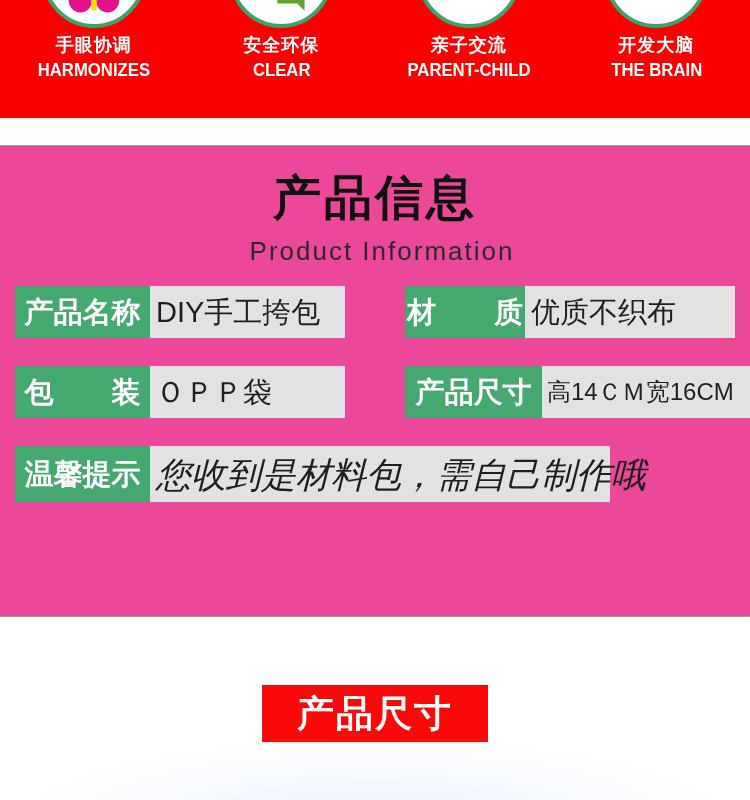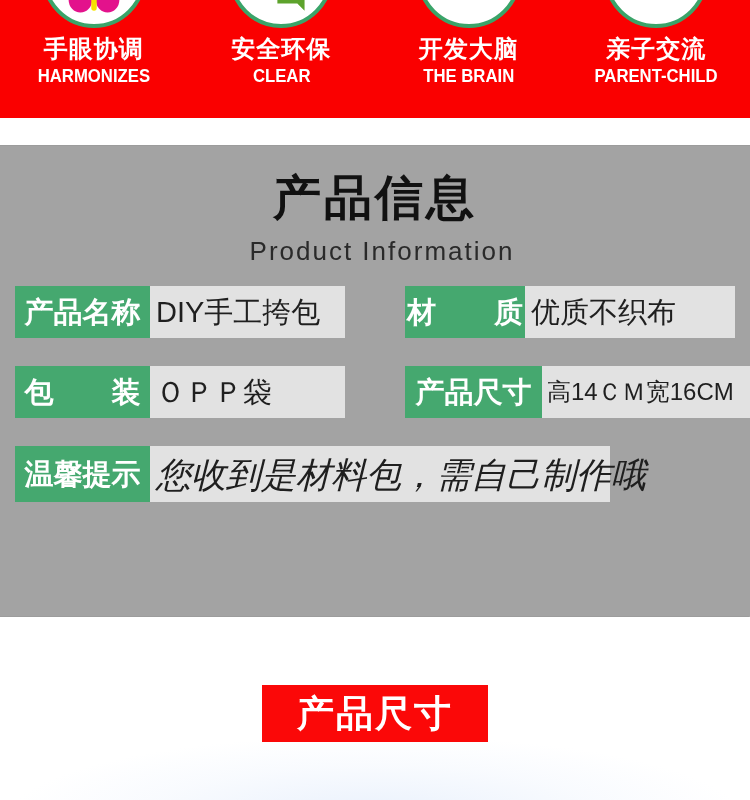--- a/index.html
+++ b/index.html
@@ -62,21 +62,21 @@
   }
   .feature-icon-svg {
     width: 58px;
     height: 58px;
     display: block;
     margin-top: 26px;
   }
   .feature-cn {
     margin-top: 8px;
     color: #ffffff;
-    font-size: 24px;
+    font-size: 18px;
     font-weight: 700;
     letter-spacing: 1px;
     line-height: 1.05;
     white-space: nowrap;
   }
   .feature-en {
     margin-top: 5px;
     color: #ffffff;
     font-size: 19px;
     font-weight: 700;
@@ -114,21 +114,21 @@
     background: #55bdf0;
   }
 
   
   .info-section {
     position: absolute;
     left: 0;
     top: 146px;
     width: 750px;
     height: 470px;
-    background: #a3a3a3;
+    background: #ec4899;
   }
   .info-title-cn {
     position: absolute;
     left: 0;
     top: 28px;
     width: 750px;
     text-align: center;
     font-size: 48px;
     font-weight: 700;
     color: #111111;
@@ -281,38 +281,38 @@
             <path d="M30 2 l10 10 h-20 z" fill="#7cc040"></path>
           </svg>
         </div>
         <div class="feature-cn">安全环保</div>
         <div class="feature-en">CLEAR</div>
       </div>
 
       <div class="feature-cell">
         <div class="feature-circle">
           <svg class="feature-icon-svg" viewBox="0 0 64 64">
-            <path d="M14 6 q18 -8 36 0 q8 10 0 20 q-18 8 -36 0 q-8 -10 0 -20 z" fill="#ef6b2f"></path>
-            <path d="M22 24 q10 8 20 0 l-4 10 h-12 z" fill="#f58c4d"></path>
-          </svg>
-        </div>
-        <div class="feature-cn">开发大脑</div>
-        <div class="feature-en">THE BRAIN</div>
-      </div>
-
-      <div class="feature-cell">
-        <div class="feature-circle">
-          <svg class="feature-icon-svg" viewBox="0 0 64 64">
             <circle cx="24" cy="10" r="9" fill="#f4a03a"></circle>
             <circle cx="45" cy="16" r="7" fill="#e06a2a"></circle>
             <path d="M10 30 q14 -10 28 0 v6 h-28 z" fill="#f4a03a"></path>
           </svg>
         </div>
         <div class="feature-cn">亲子交流</div>
         <div class="feature-en">PARENT-CHILD</div>
+      </div>
+
+      <div class="feature-cell">
+        <div class="feature-circle">
+          <svg class="feature-icon-svg" viewBox="0 0 64 64">
+            <path d="M14 6 q18 -8 36 0 q8 10 0 20 q-18 8 -36 0 q-8 -10 0 -20 z" fill="#ef6b2f"></path>
+            <path d="M22 24 q10 8 20 0 l-4 10 h-12 z" fill="#f58c4d"></path>
+          </svg>
+        </div>
+        <div class="feature-cn">开发大脑</div>
+        <div class="feature-en">THE BRAIN</div>
       </div>
 
     </div>
   </div>
 
   <div class="hr-line hr-top"></div>
 
   <div class="info-section">
     <div class="info-title-cn">产品信息</div>
     <div class="info-title-en">Product Information</div>

